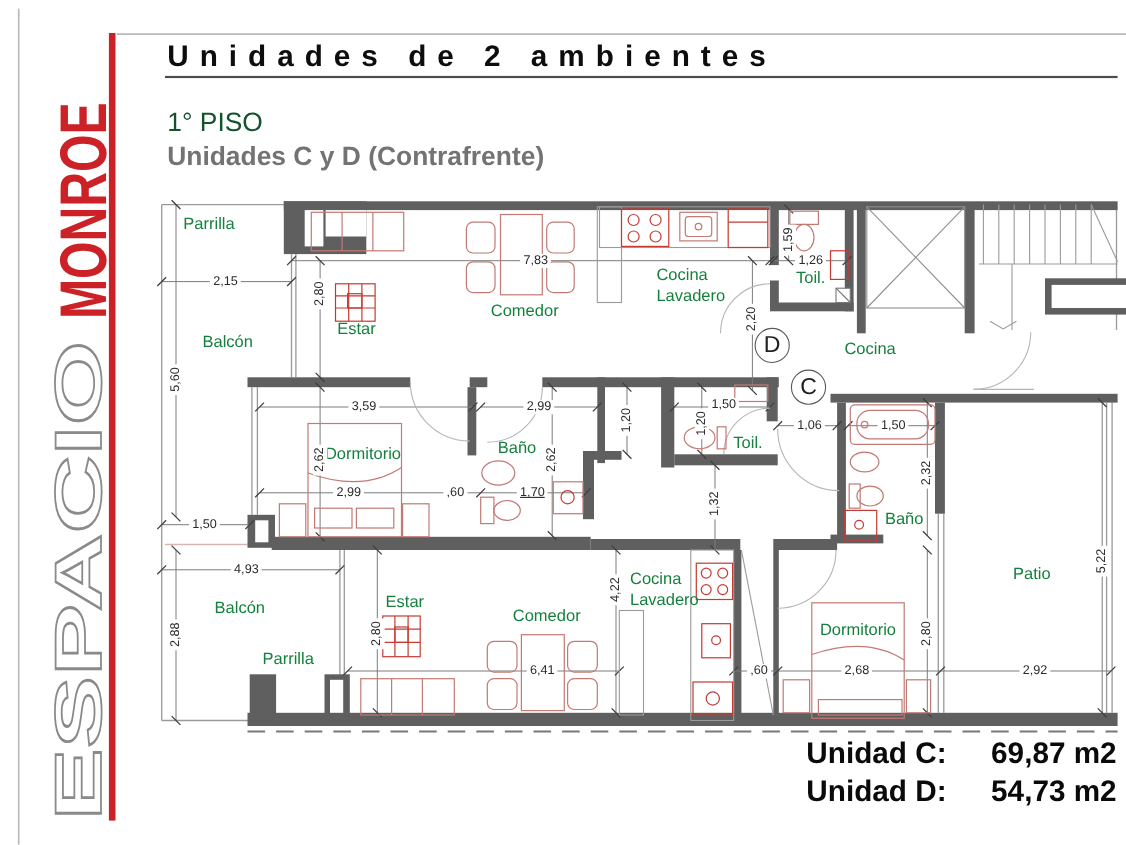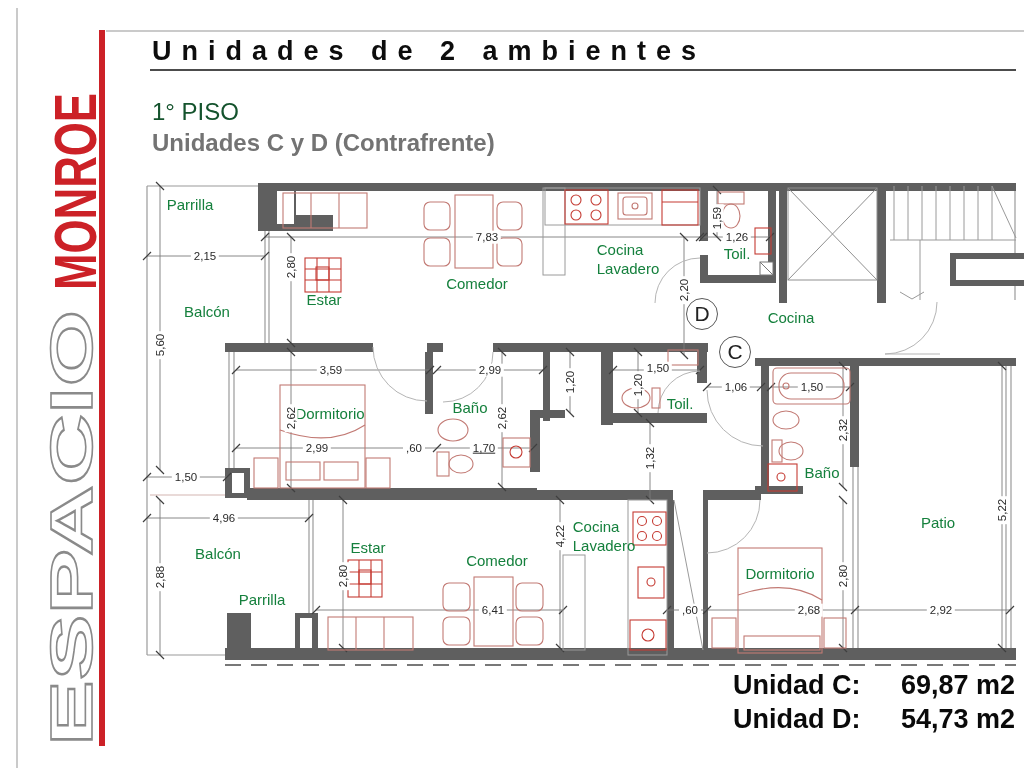--- a/index.html
+++ b/index.html
@@ -323,27 +323,27 @@
     <div class="dim-label" style="left: 736px; top: 387px;">1,06</div>
     <div class="dim-label" style="left: 812px; top: 387px;">1,50</div>
     <div class="dim-label rot" style="left: 291px; top: 418px;">2,62</div>
     <div class="dim-label rot" style="left: 502px; top: 418px;">2,62</div>
     <div class="dim-label" style="left: 317px; top: 448px;">2,99</div>
     <div class="dim-label" style="left: 414px; top: 448px;">,60</div>
     <div class="dim-label" style="left: 484px; top: 448px; text-decoration: underline;">1,70</div>
     <div class="dim-label rot" style="left: 650px; top: 458px;">1,32</div>
     <div class="dim-label rot" style="left: 843px; top: 430px;">2,32</div>
     <div class="dim-label" style="left: 186px; top: 477px;">1,50</div>
-    <div class="dim-label" style="left: 224px; top: 518px;">4,96</div>
+    <div class="dim-label" style="left: 224px; top: 518px;">4,93</div>
     <div class="dim-label rot" style="left: 160px; top: 577px;">2,88</div>
     <div class="dim-label rot" style="left: 343px; top: 576px;">2,80</div>
     <div class="dim-label rot" style="left: 560px; top: 536px;">4,22</div>
     <div class="dim-label" style="left: 493px; top: 610px;">6,41</div>
     <div class="dim-label" style="left: 690px; top: 610px;">,60</div>
-    <div class="dim-label" style="left: 779px; top: 610px; margin-left: 30px;">2,68</div>
+    <div class="dim-label" style="left: 779px; top: 610px;">2,68</div>
     <div class="dim-label rot" style="left: 843px; top: 576px;">2,80</div>
     <div class="dim-label" style="left: 941px; top: 610px;">2,92</div>
     <div class="dim-label rot" style="left: 1002px; top: 510px;">5,22</div>
   </div>
 
 <div>
 
 <div class="unit-marker" style="left: 702px; top: 314px;">D</div>
     <div class="unit-marker" style="left: 735px; top: 352px;">C</div>
   </div>

